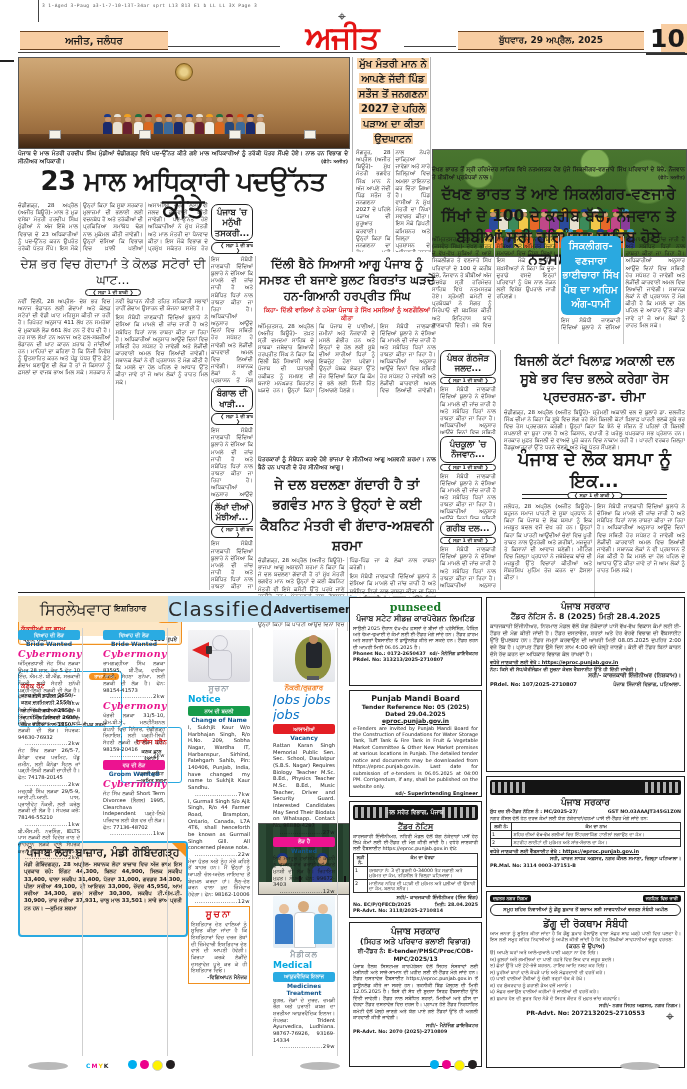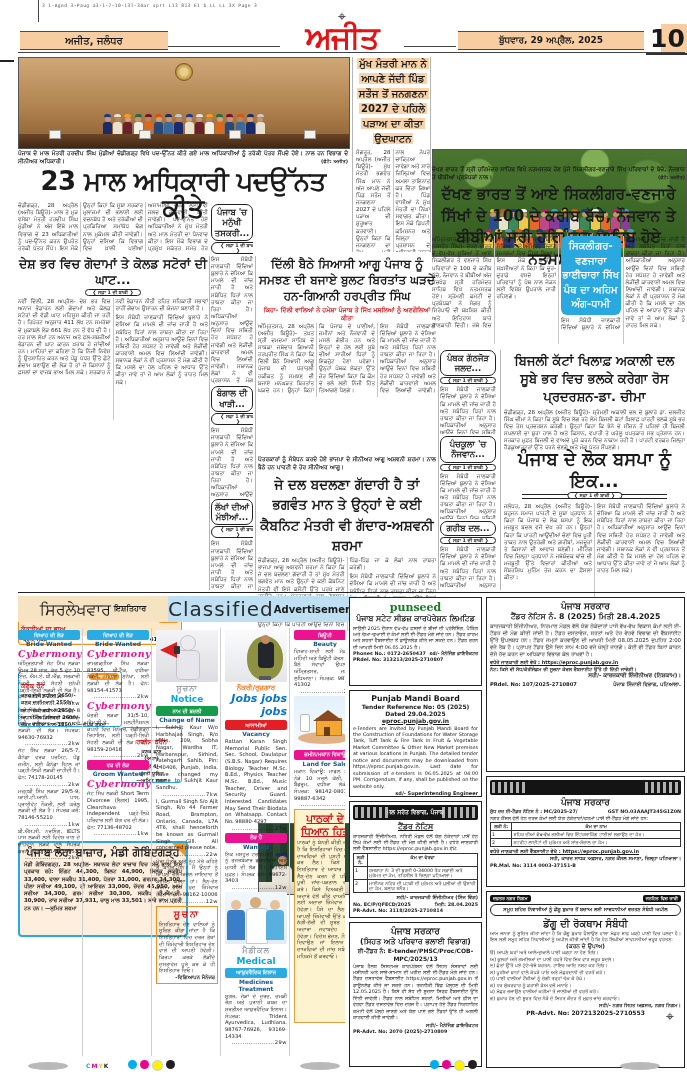--- a/index.html
+++ b/index.html
@@ -43,21 +43,21 @@
   .pturb{width:11px;height:5px;border-radius:6px 6px 0 0;margin:0 auto -2px}
   
   .h1{font-size:26px;font-weight:800;text-align:center;letter-spacing:-.5px;line-height:1.05}
   .h-census{font-size:10px;font-weight:800;text-align:center;line-height:1.5}
   .h-census span{background:#f8d2a8;padding:0 2px;box-decoration-break:clone}
   .h-sik{font-size:15.5px;font-weight:800;text-align:center;line-height:1.4}
   .h-dilli{font-size:12px;font-weight:800;text-align:center;line-height:1.35}
   .h-defect{font-size:13.5px;font-weight:800;text-align:center;line-height:1.5}
   .h-bijli{font-size:13px;font-weight:800;text-align:center;line-height:1.4}
   .h-bspa{font-size:18px;font-weight:800;text-align:center}
-  .h-godown{font-size:12.5px;font-weight:700;text-align:center}
+  .h-godown{font-size:12.5px;font-weight:400;text-align:center}
   .sub-red{color:#d41216;font-size:6.3px;font-weight:bold;text-align:center;margin:1px 0}
   .bt{font-size:5.5px;line-height:1.3;text-align:justify;overflow:hidden}
   .bt p{margin:0 0 2px 0}
   .cols2{column-count:2;column-gap:5px;column-rule:.5px solid #c6c6c6}
   .cols3{column-count:3;column-gap:5px;column-rule:.5px solid #c6c6c6}
   .cols4{column-count:4;column-gap:5px;column-rule:.5px solid #c6c6c6}
   .pill{display:block;width:max-content;max-width:95%;margin:1px auto 2px;border:1px solid #222;border-radius:6px;
         padding:0 6px;font-size:4.8px;font-weight:bold;background:#fff;text-align:center}
   .pill::before{content:"❮ "}.pill::after{content:" ❯"}
   .hbox{border:1.2px solid #222;border-radius:7px;padding:1.5px 2px;font-weight:800;text-align:center;font-size:8.5px;line-height:1.25;margin:2px 0 1px}
@@ -78,34 +78,34 @@
   .loha::after{content:"";position:absolute;right:0;top:0;border-top:14px solid #f6921e;border-left:14px solid transparent}
   .loha .t{font-size:11px;font-weight:800;text-align:center;margin-bottom:2px}
   .loha .b{font-size:5.4px;font-weight:bold;line-height:1.35;text-align:justify}
   
   .clhead{display:flex;height:26px}
   .cl-left{background:#f5e3c2;flex:0 0 150px;display:flex;align-items:center;justify-content:center;gap:3px}
   .cl-left .a{font-size:16px;font-weight:400}.cl-left .b{font-size:8px;font-weight:800}
   .cl-right{background:#bfe0f2;flex:1;display:flex;align-items:center;justify-content:center;}
   .cl-right .a{font-size:20px;color:#2b2b2b;letter-spacing:1px}
   .cl-right .b{font-size:10px;font-weight:800}
-  .cgrid{display:flex;gap:4px}
+  .cgrid{display:flex;gap:20px}
   .ccol{width:62px;flex:0 0 62px;border-right:.5px solid #cfcfcf;padding-right:2px;overflow:hidden}
   .ccol:last-child{border-right:none}
   .chip{color:#fff;font-size:5.3px;font-weight:800;text-align:center;padding:1.5px 2px;border-radius:2px;margin-top:2px}
   .chip.b{background:#2aabe2}.chip.p{background:#ec1390}.chip.g{background:#169b4a}.chip.r{background:#e31e24}
   .chip-en{font-size:6px;font-weight:800;text-align:center;color:#14568c;margin-bottom:1px}
   .logo-script{color:#e8148c;font-size:9.5px;font-weight:bold;font-style:italic;text-align:center;
                font-family:"DejaVu Serif","Liberation Serif",serif;letter-spacing:.5px;margin:1px 0}
   .ad{font-size:5.2px;line-height:1.28;text-align:justify;margin:1px 0 0}
   .tail{font-size:5.2px;text-align:right;letter-spacing:.5px;margin-bottom:1px}
   .cimg{height:52px;border-radius:2px;position:relative;overflow:hidden;margin:2px 0;background:#eef0f2}
   .w-outline{font-size:8px;font-weight:800;color:#98a2aa;text-align:center;letter-spacing:1px}
-  .w-cyan{font-size:9px;font-weight:800;color:#08a8e0;text-align:center}
-  .w-jobs{font-size:11px;font-weight:700;color:#0a74c8;text-align:right;font-style:italic}
+  .w-cyan{font-size:9px;font-weight:800;color:#08a8e0;text-align:left}
+  .w-jobs{font-size:13px;font-weight:400;color:#0a74c8;text-align:left;font-style:italic}
   .w-orange{font-size:7px;font-weight:800;color:#f07818;text-align:center}
   .suchna{border:1.5px solid #f09020;padding:2px;margin-top:2px}
   .suchna .t{color:#d41216;font-weight:800;font-size:9px;text-align:center;letter-spacing:2px}
   .suchna .s{font-size:5.2px;font-weight:bold;text-align:right}
   .readers{background:#fdf3cf;border:1px solid #e0a040;padding:2px;margin-top:2px;height:208px;overflow:hidden}
   .readers .t{color:#d41216;font-weight:800;font-size:10.5px;text-align:center;text-decoration:underline;line-height:1.25}
   
   .notice{border:1px solid #222;padding:2.5px 3px;margin-bottom:4px;background:#fff;overflow:hidden;position:relative}
   .n-org{font-weight:800;text-align:center;font-size:9px}
   .n-title{font-weight:800;text-align:center;font-size:7.8px}

